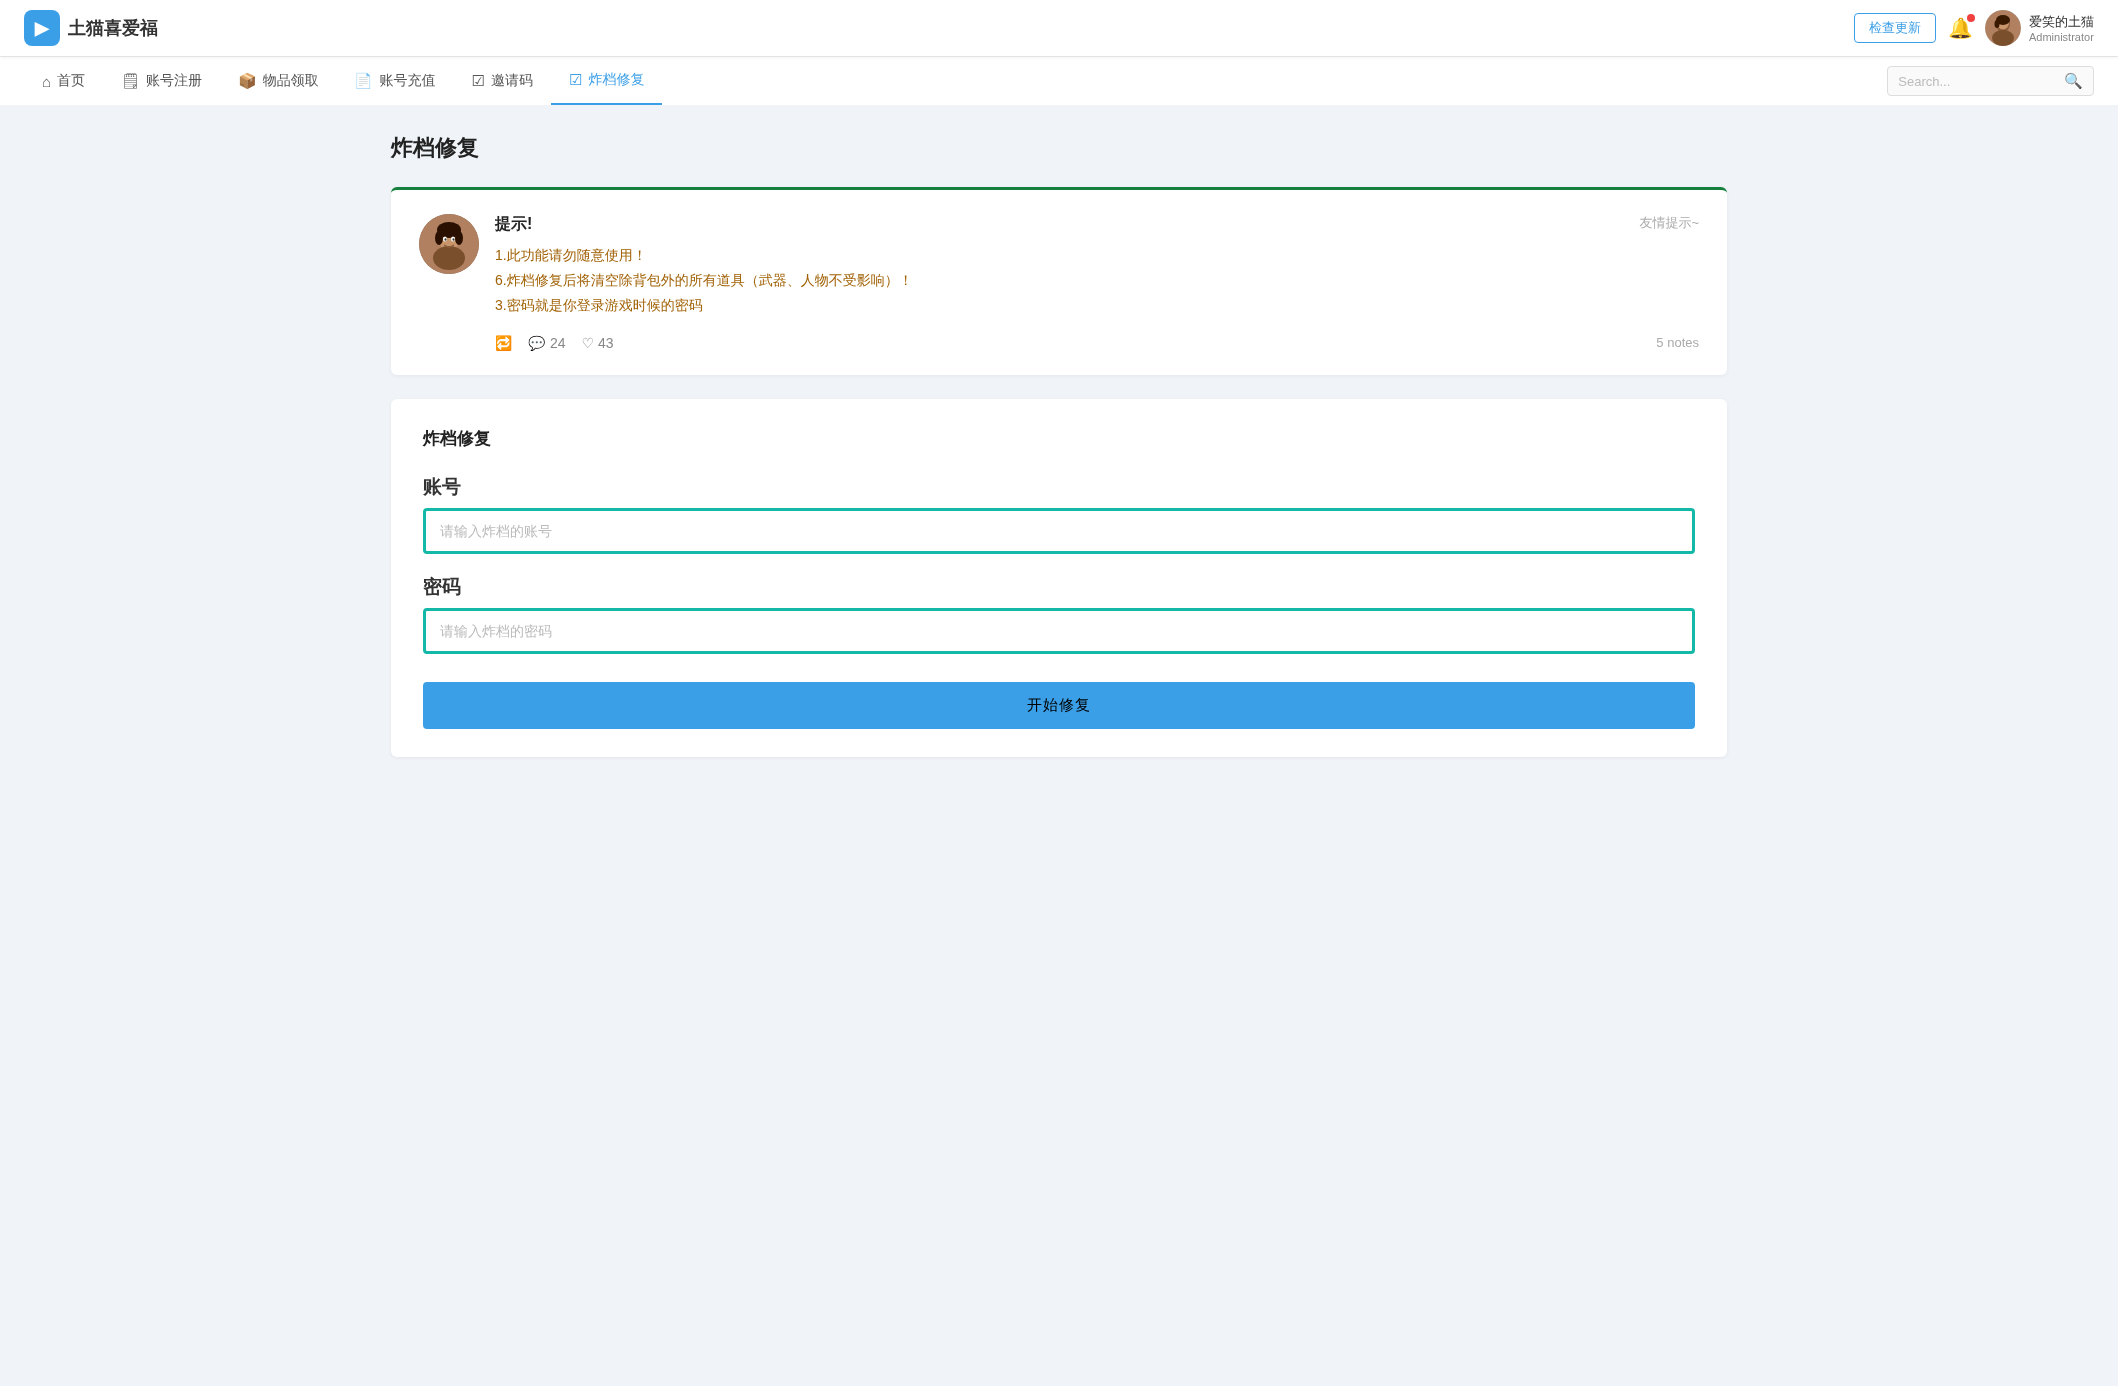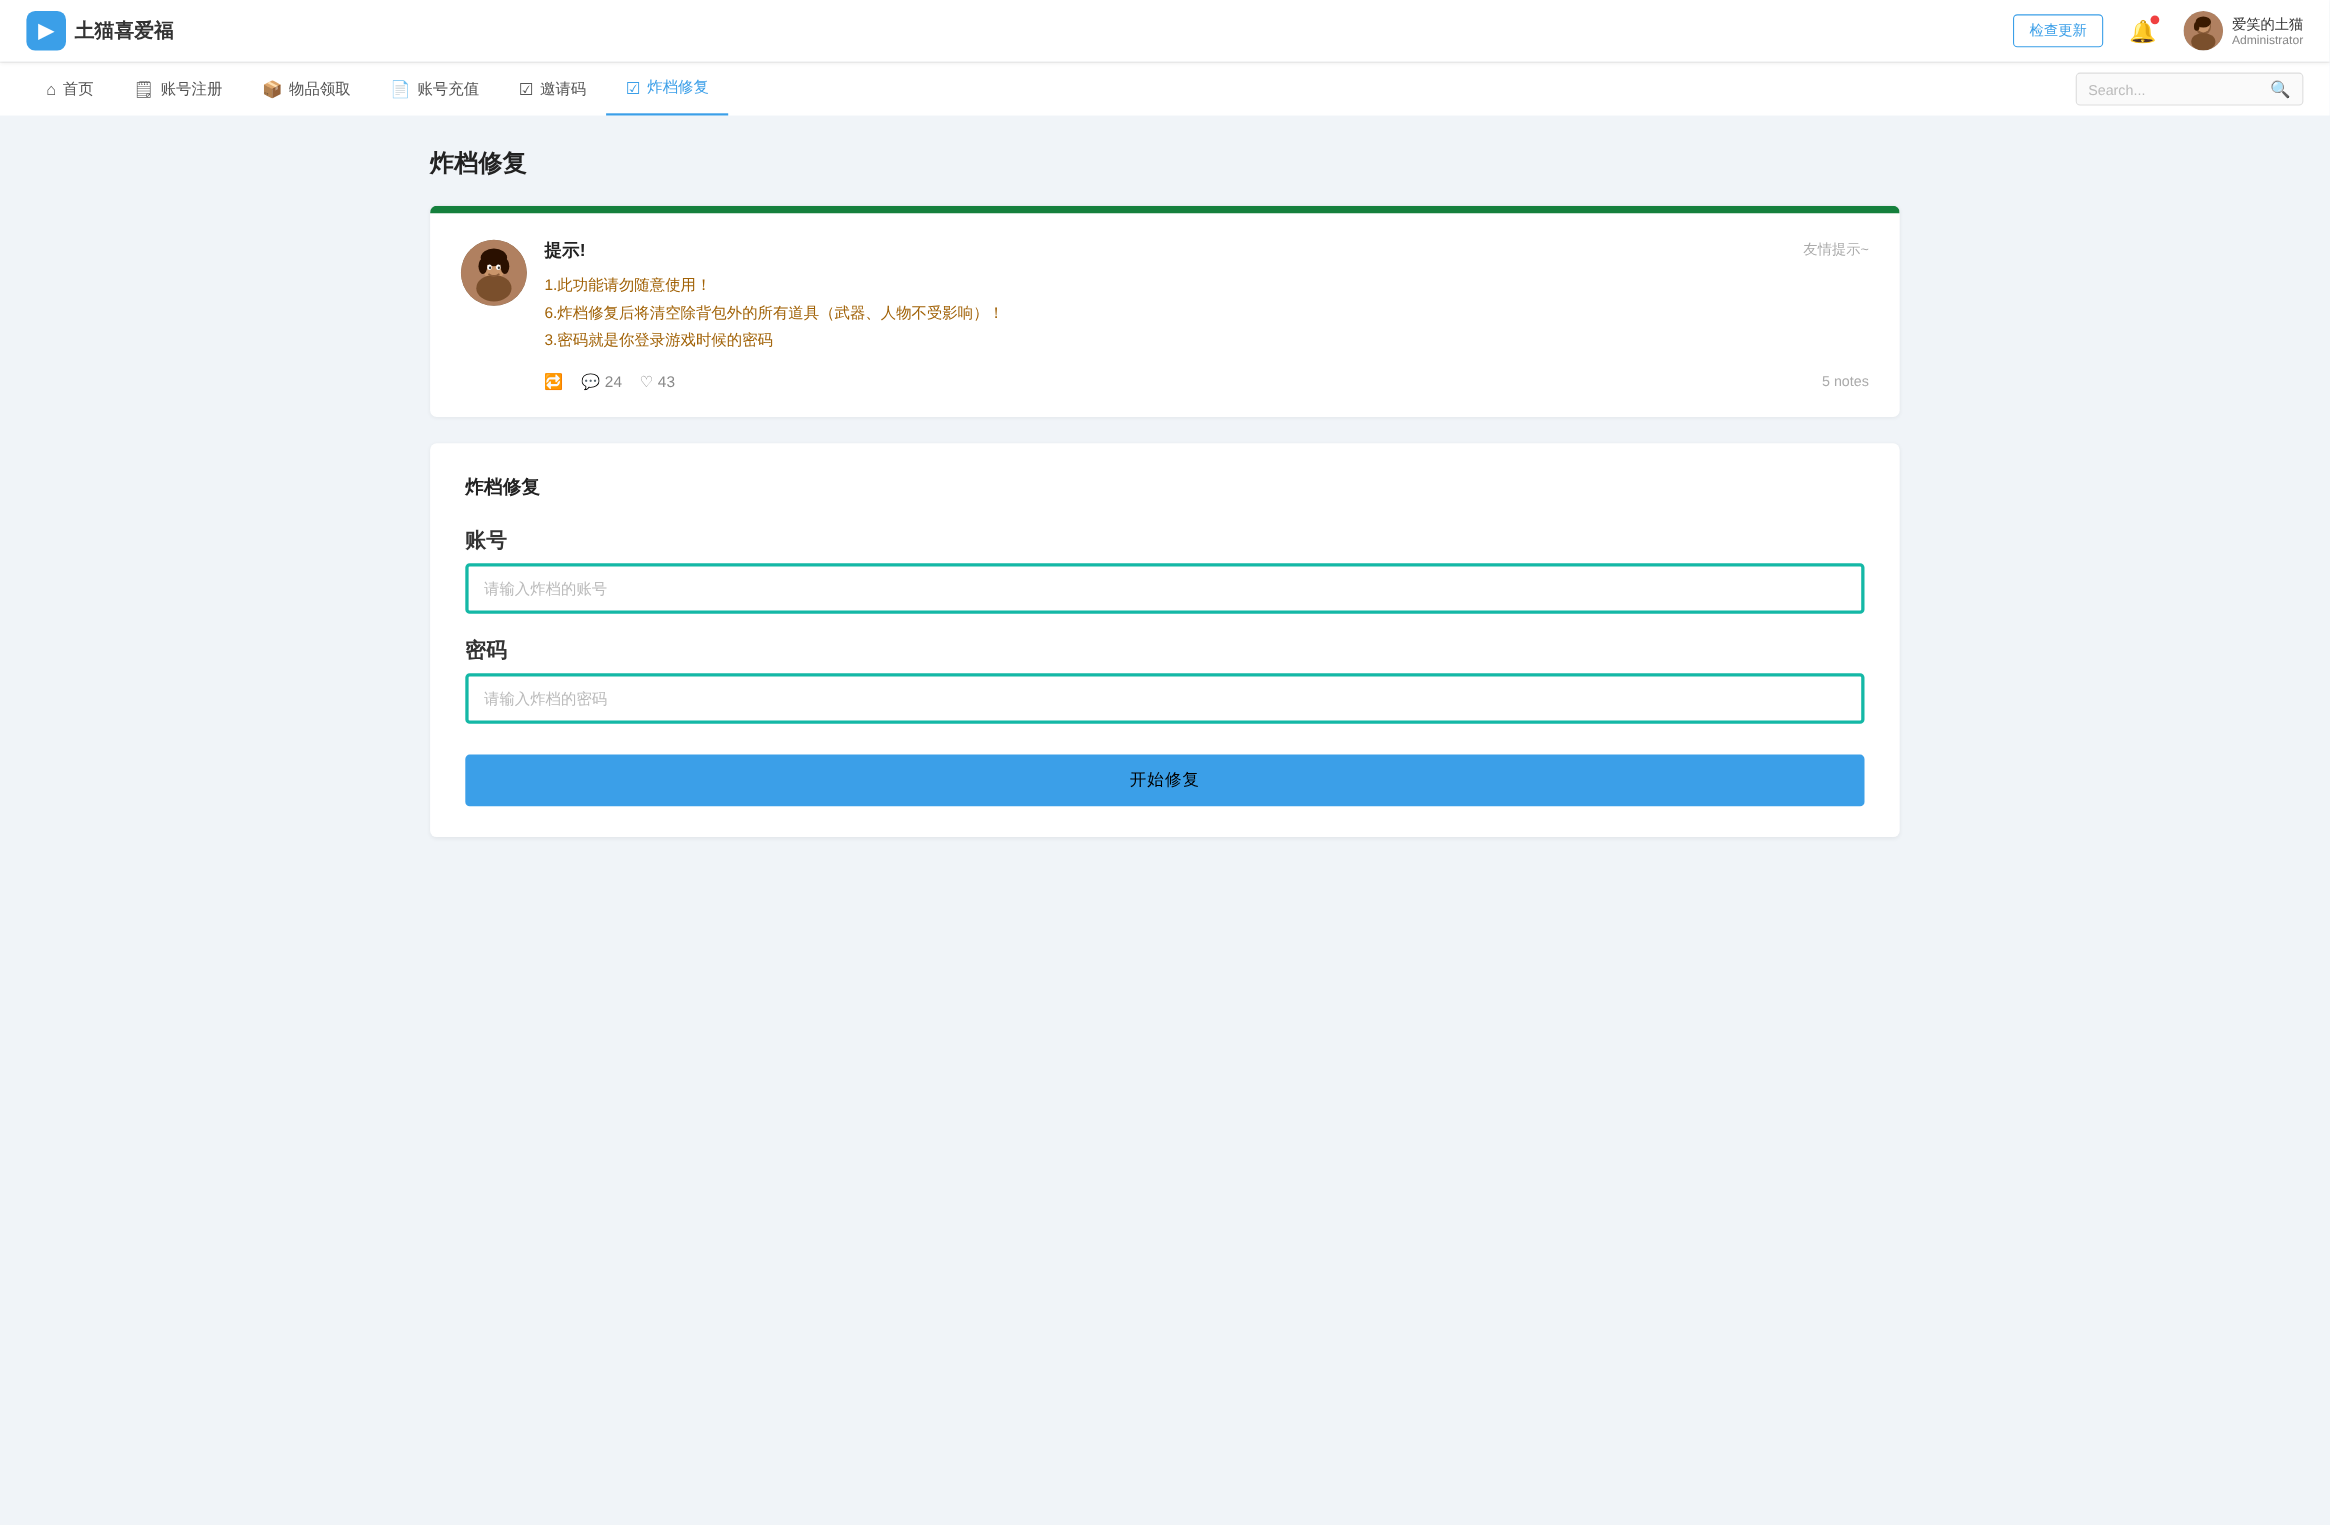--- a/index.html
+++ b/index.html
@@ -37,21 +37,21 @@
       border-radius: 8px;
       display: flex;
       align-items: center;
       justify-content: center;
       color: white;
       font-size: 18px;
     }
     .header-right {
       display: flex;
       align-items: center;
-      gap: 24px;
+      gap: 12px;
     }
     .check-update-btn {
       border: 1.5px solid #3b9fe8;
       color: #3b9fe8;
       background: #fff;
       padding: 5px 14px;
       border-radius: 4px;
       cursor: pointer;
       font-size: 13px;
     }
@@ -157,21 +157,21 @@
       font-size: 22px;
       font-weight: bold;
       color: #222;
       margin-bottom: 24px;
     }
 
     
     .notice-card {
       background: #fff;
       border-radius: 6px;
-      border-top: 7px solid #15803d;
+      border-top: 3px solid #15803d;
       padding: 24px 28px;
       margin-bottom: 24px;
       box-shadow: 0 1px 4px rgba(0,0,0,0.06);
     }
     .notice-body {
       display: flex;
       align-items: flex-start;
       gap: 16px;
     }
     .notice-avatar {

